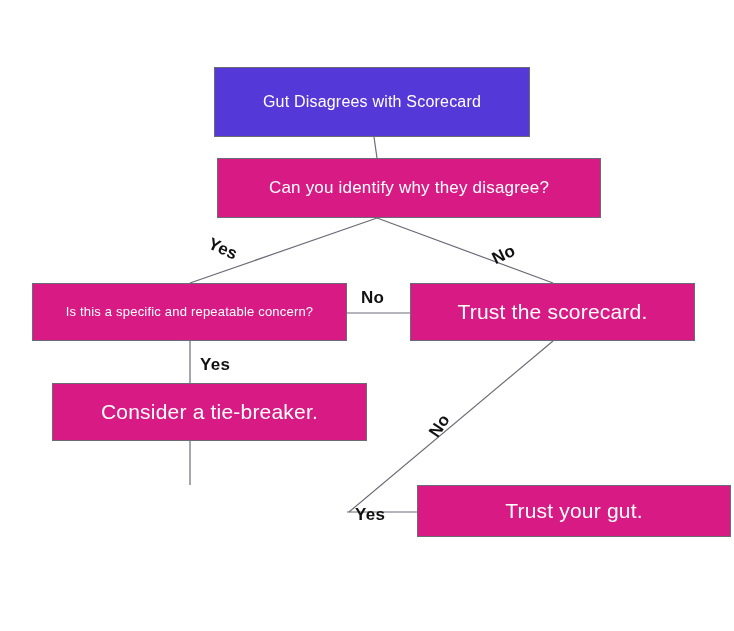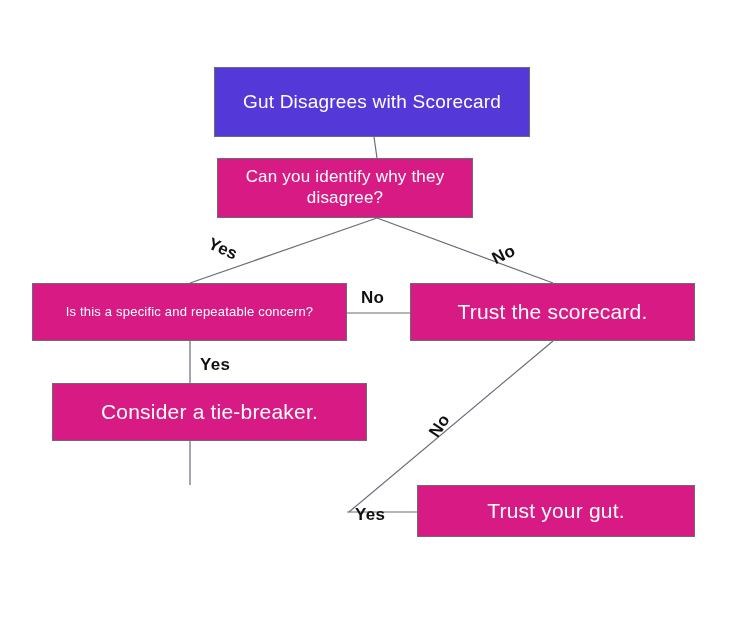--- a/index.html
+++ b/index.html
@@ -40,27 +40,27 @@
     padding: 2px 8px;
     font-weight: 400;
     letter-spacing: 0.2px;
   }
   .node-start {
     background: #5538D8;
   }
   .node-pink {
     background: #D81B84;
   }
-  .n-start  { left: 214px; top: 67px;  width: 316px; height: 70px;  font-size: 19px; }
-  .n-why    { left: 217px; top: 158px; width: 256px; height: 60px;  font-size: 17px; }
+  .n-start  { left: 214px; top: 67px;  width: 316px; height: 70px;  font-size: 16px; }
+  .n-why    { left: 217px; top: 158px; width: 384px; height: 60px;  font-size: 17px; }
   .n-spec   { left: 32px;  top: 283px; width: 315px; height: 58px;  font-size: 13px; }
   .n-tscore { left: 410px; top: 283px; width: 285px; height: 58px;  font-size: 21px; }
   .n-tie    { left: 32px;  top: 383px; width: 315px; height: 58px;  font-size: 21px; margin-left: 20px; }
   .n-still  { left: 32px;  top: 485px; width: 315px; height: 58px;  font-size: 21px; }
-  .n-tgut   { left: 417px; top: 485px; width: 278px; height: 52px;  font-size: 21px; }
+  .n-tgut   { left: 417px; top: 485px; width: 314px; height: 52px;  font-size: 21px; }
 
   .edge-label {
     position: absolute;
     color: #111111;
     font-weight: 700;
     font-size: 17px;
     white-space: nowrap;
     letter-spacing: 0.3px;
   }
   .lbl-yes-top { left: 213px; top: 234px; transform: rotate(24deg); transform-origin: left top; }

